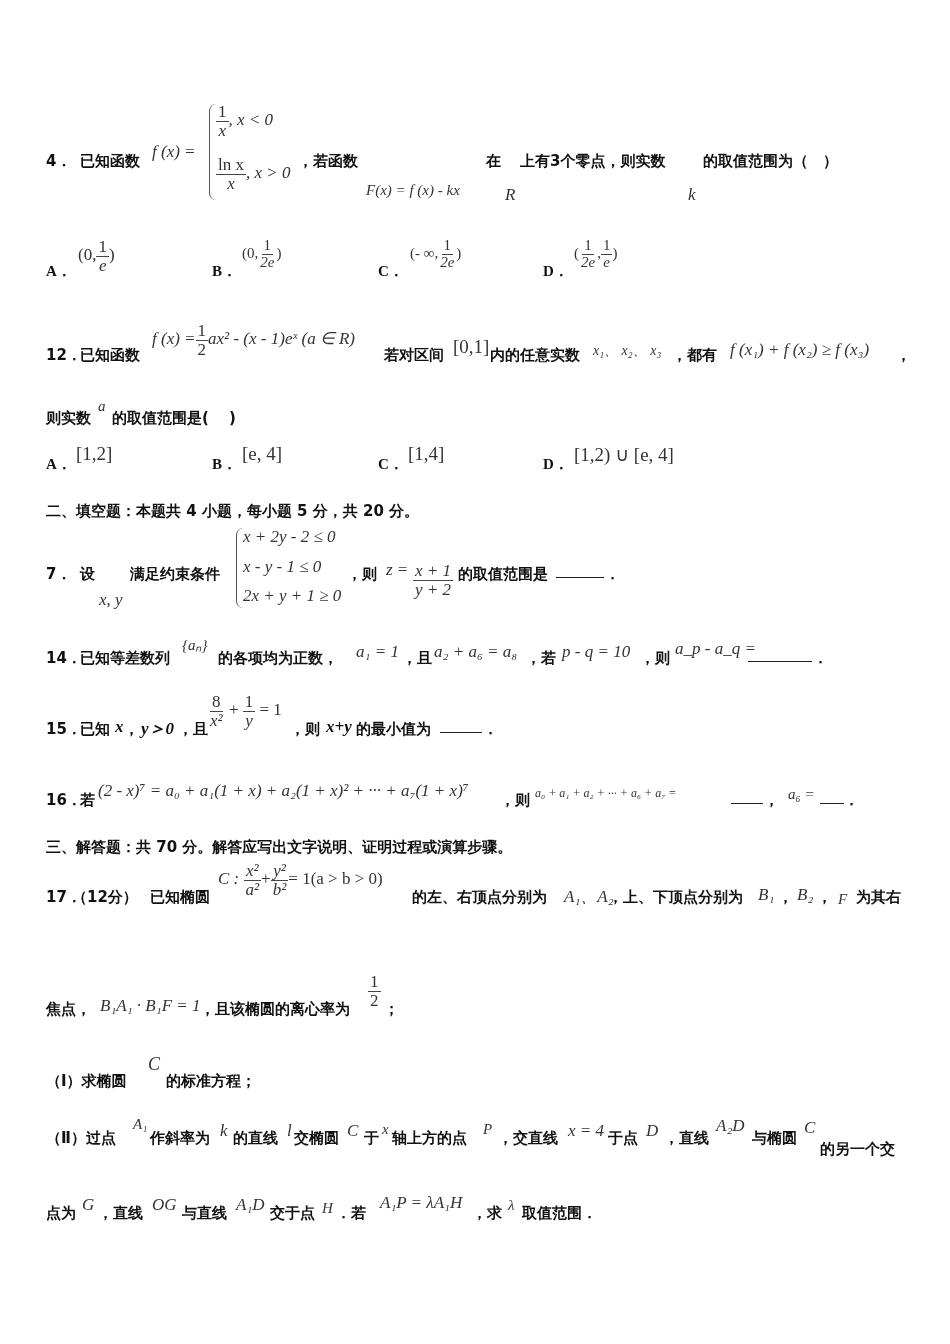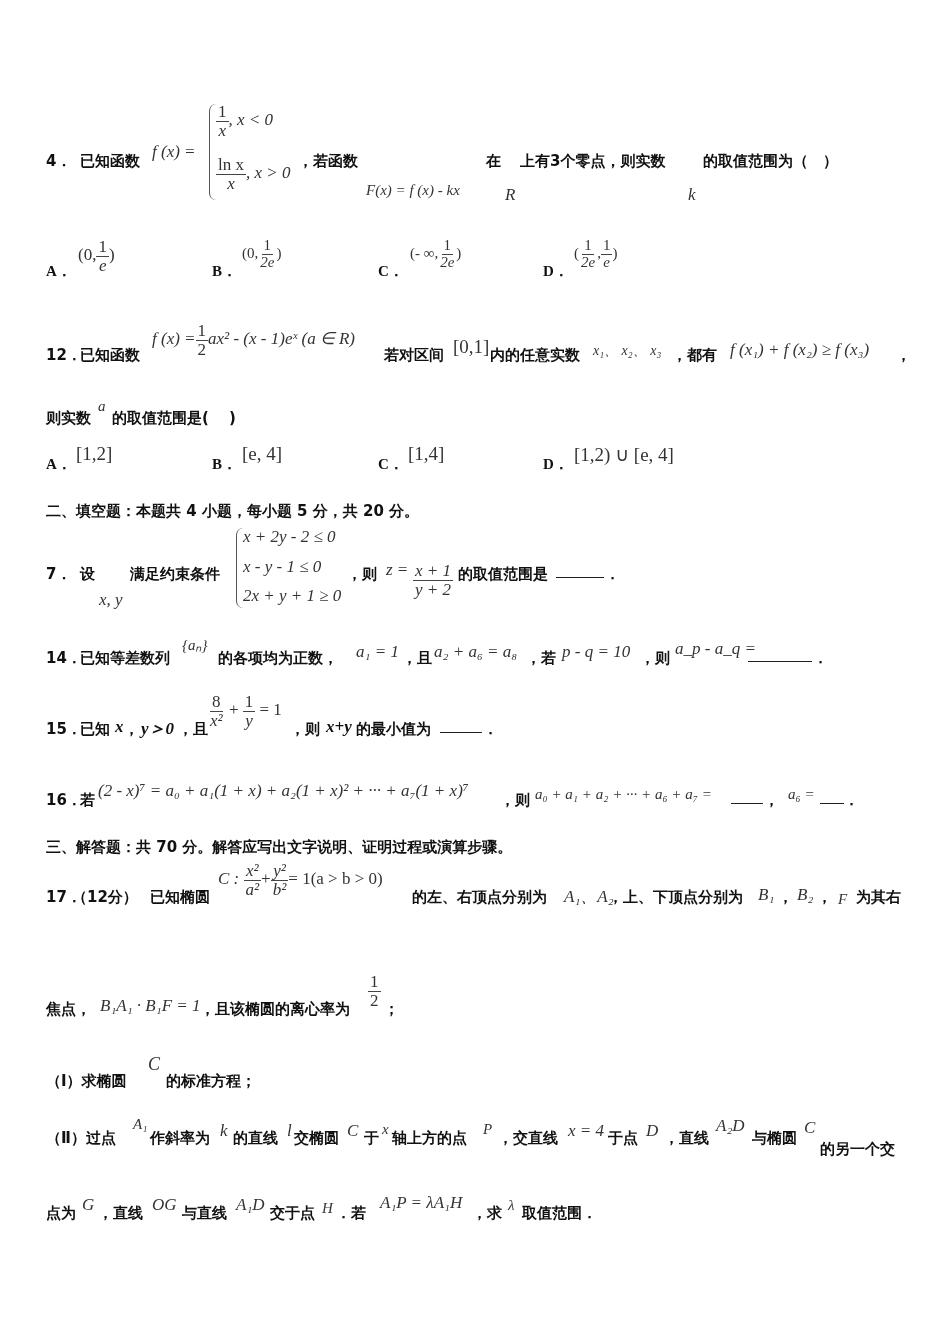--- a/index.html
+++ b/index.html
@@ -158,21 +158,21 @@
   <span class="abs cn" style="left:356px;top:720px;">的最小值为</span>
   <span class="abs blank" style="left:440px;top:718px;width:42px;"></span>
   <span class="abs cn" style="left:483px;top:720px;">．</span>
 </div>
 
 <div>
   <span class="abs cn" style="left:46px;top:791px;">16．</span>
   <span class="abs cn" style="left:80px;top:791px;">若</span>
   <span class="abs m" style="left:98px;top:781px;">(2 - x)⁷ = a₀ + a₁(1 + x) + a₂(1 + x)² + ··· + a₇(1 + x)⁷</span>
   <span class="abs cn" style="left:500px;top:791px;">，则</span>
-  <span class="abs m" style="left:535px;top:786px;font-size:15px;">a₀ + a₁ + a₂ + ··· + a₆ + a₇ =</span>
+  <span class="abs m" style="left:535px;top:786px;font-size:12px;">a₀ + a₁ + a₂ + ··· + a₆ + a₇ =</span>
   <span class="abs blank" style="left:731px;top:789px;width:32px;"></span>
   <span class="abs cn" style="left:764px;top:791px;">，</span>
   <span class="abs m" style="left:788px;top:786px;font-size:15px;">a₆ =</span>
   <span class="abs blank" style="left:820px;top:789px;width:24px;"></span>
   <span class="abs cn" style="left:844px;top:791px;">．</span>
 </div>
 
 <span class="abs cn" style="left:46px;top:838px;">三、解答题：共 70 分。解答应写出文字说明、证明过程或演算步骤。</span>
 
 <div>

